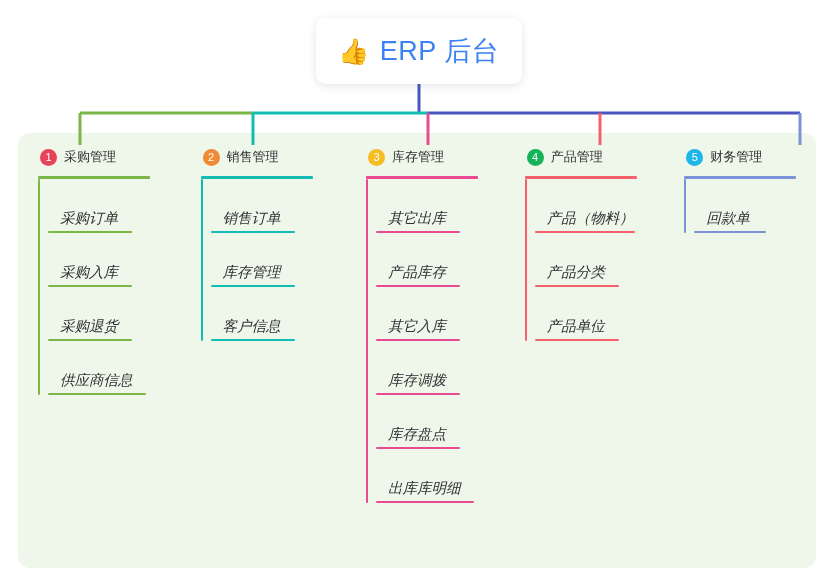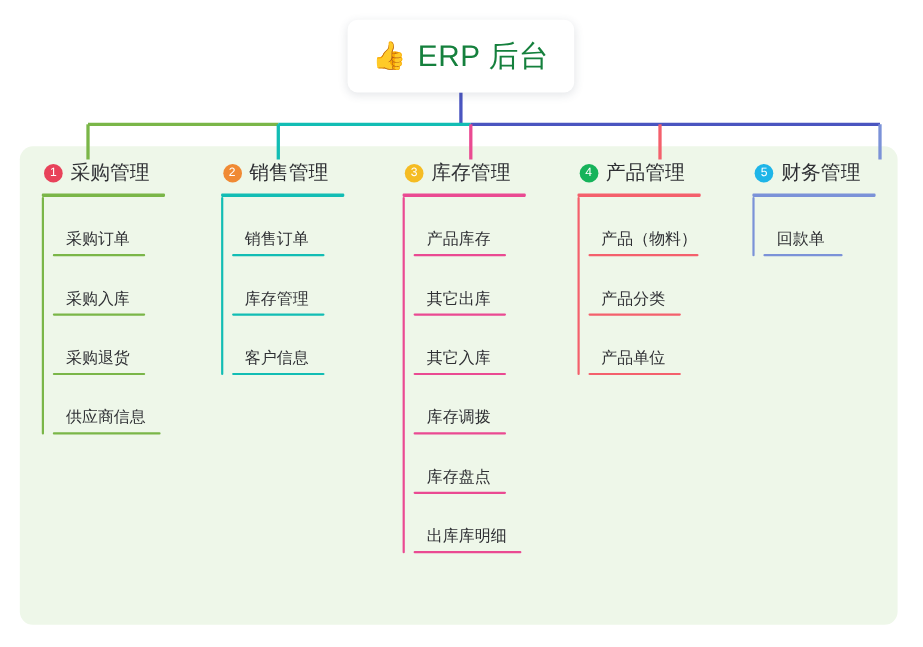--- a/index.html
+++ b/index.html
@@ -39,21 +39,21 @@
     gap: 10px;
     box-sizing: border-box;
   }
   .root-emoji {
     font-size: 25px;
     line-height: 1;
     display: inline-block;
   }
   .root-title {
     font-size: 27px;
-    color: #15803d;
+    color: #3b82f6;
     letter-spacing: 0.5px;
     white-space: nowrap;
   }
 
   
   #connectors {
     position: absolute;
     left: 0;
     top: 0;
     width: 839px;
@@ -105,21 +105,21 @@
     height: 17px;
     border-radius: 50%;
     color: #ffffff;
     font-size: 11px;
     line-height: 17px;
     text-align: center;
     font-weight: normal;
     flex: 0 0 auto;
   }
   .col-title {
-    font-size: 18px;
+    font-size: 13px;
     color: #2f3034;
     white-space: nowrap;
   }
   .head-rule {
     height: 3px;
     border-radius: 1px;
     margin-top: 5px;
   }
 
   
@@ -143,20 +143,21 @@
     align-items: flex-end;
     box-sizing: border-box;
     padding-bottom: 6px;
     padding-left: 12px;
   }
   .item-label {
     font-size: 14.5px;
     color: #2f3034;
     white-space: nowrap;
     line-height: 1.1;
+    font-style: italic;
   }
   .item-rule {
     position: absolute;
     left: 0;
     bottom: 0;
     height: 2px;
     border-radius: 1px;
   }
 </style>
 </head>
@@ -234,25 +235,25 @@
       </div>
       <div class="column col-2">
         <div class="col-head">
           <span class="badge" style="background: rgb(245, 188, 35);">3</span>
           <span class="col-title">库存管理</span>
         </div>
         <div class="head-rule" style="width: 112px; background: rgb(234, 74, 146);"></div>
         <div class="items">
           <div class="trunk" style="background: rgb(234, 74, 146);"></div>
           <div class="item">
+            <span class="item-label">其它出库</span>
+            <div class="item-rule" style="width: 84px; background: rgb(234, 74, 146);"></div>
+          </div>
+          <div class="item">
             <span class="item-label">产品库存</span>
-            <div class="item-rule" style="width: 84px; background: rgb(234, 74, 146);"></div>
-          </div>
-          <div class="item">
-            <span class="item-label">其它出库</span>
             <div class="item-rule" style="width: 84px; background: rgb(234, 74, 146);"></div>
           </div>
           <div class="item">
             <span class="item-label">其它入库</span>
             <div class="item-rule" style="width: 84px; background: rgb(234, 74, 146);"></div>
           </div>
           <div class="item">
             <span class="item-label">库存调拨</span>
             <div class="item-rule" style="width: 84px; background: rgb(234, 74, 146);"></div>
           </div>

